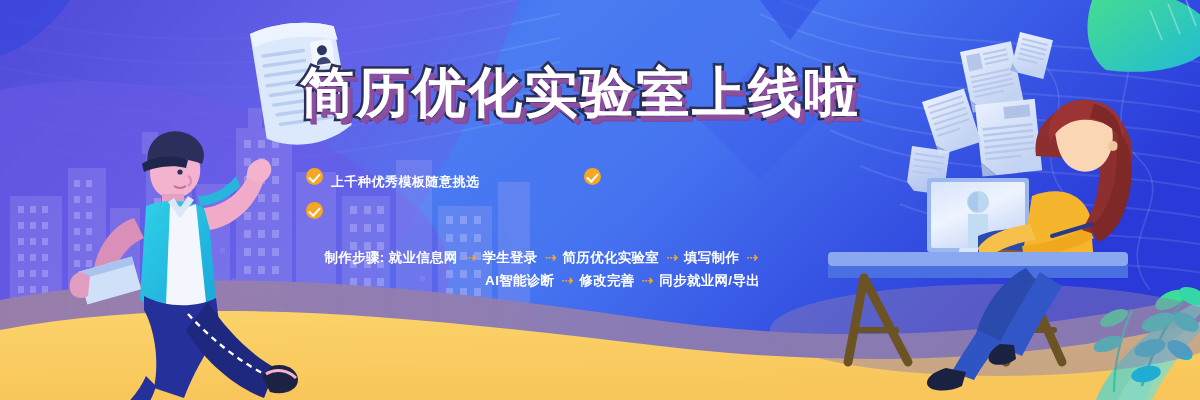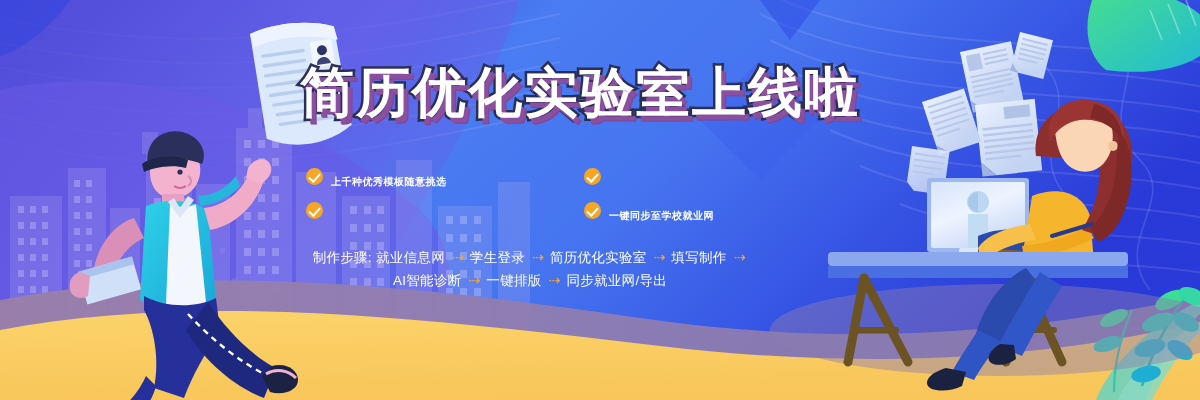--- a/index.html
+++ b/index.html
@@ -46,32 +46,32 @@
     position:relative;
   }
   .chk::after{
     content:"";
     position:absolute; left:4.5px; top:3.5px;
     width:5px; height:9px;
     border:solid #fff; border-width:0 2.2px 2.2px 0;
     transform:rotate(42deg);
   }
   .feat-label{
-    color:#ffffff; font-size:10px; font-weight:bold;
+    color:#ffffff; font-size:13px; font-weight:bold;
     letter-spacing:.5px; white-space:nowrap;margin-top:12px;
   }
   .steps{
     position:absolute; left:300px; top:246px;
     width:460px;
     text-align:center;
     pointer-events:auto;
   }
   .steps-line{
-    color:#ffffff; font-size:13.5px; font-weight:normal;
-    line-height:22px; white-space:nowrap; letter-spacing:.3px;
+    color:#ffffff; font-size:13.5px; font-weight:bold;
+    line-height:22px; white-space:nowrap; letter-spacing:.3px;text-align:right;
   }
   .arrow{ color:#f5a623; font-size:12px; margin:0 3px; letter-spacing:-1px; }
   .arrow::before{ content:"⇢"; font-size:14px; }
 </style>
 </head>
 <body>
 
 <div class="banner">
 
   <svg class="svgfull" viewBox="0 0 1200 400" preserveAspectRatio="none">
@@ -540,41 +540,37 @@
       <div class="feat">
         <span class="chk"></span>
         <span class="feat-label">上千种优秀模板随意挑选</span>
       </div>
       <div class="feat">
         <span class="chk"></span>
       </div>
       <div class="feat">
         <span class="chk"></span>
       </div>
-      <div class="feat">
-        <span class="chk"></span>
-        <span class="feat-label">一键同步至学校就业网</span>
-      </div>
     </div>
 
     <div class="steps">
       <div class="steps-line">
         <span>制作步骤:</span>
         <span>就业信息网</span>
         <span class="arrow"></span>
         <span>学生登录</span>
         <span class="arrow"></span>
         <span>简历优化实验室</span>
         <span class="arrow"></span>
         <span>填写制作</span>
         <span class="arrow"></span>
       </div>
       <div class="steps-line">
         <span>AI智能诊断</span>
         <span class="arrow"></span>
-        <span>一键排版</span>
+        <span>修改完善</span>
         <span class="arrow"></span>
         <span>同步就业网/导出</span>
       </div>
     </div>
 
   </div>
 </div>
 
 </body></html>

